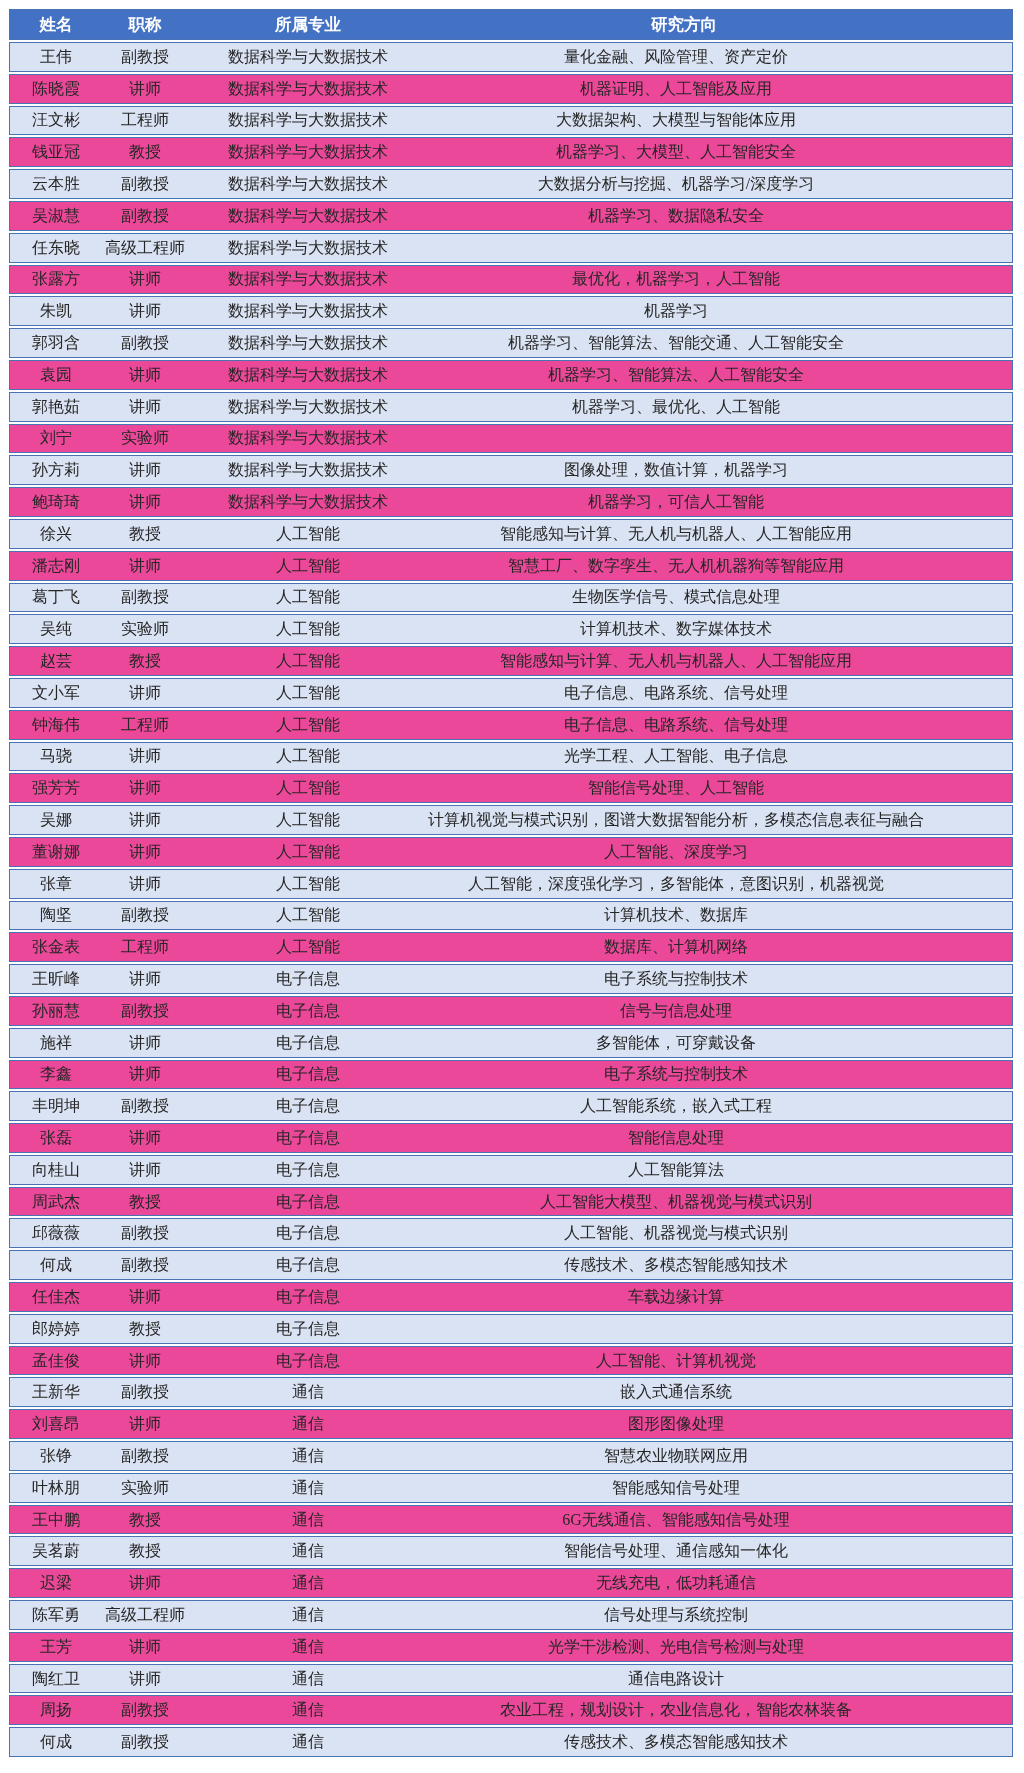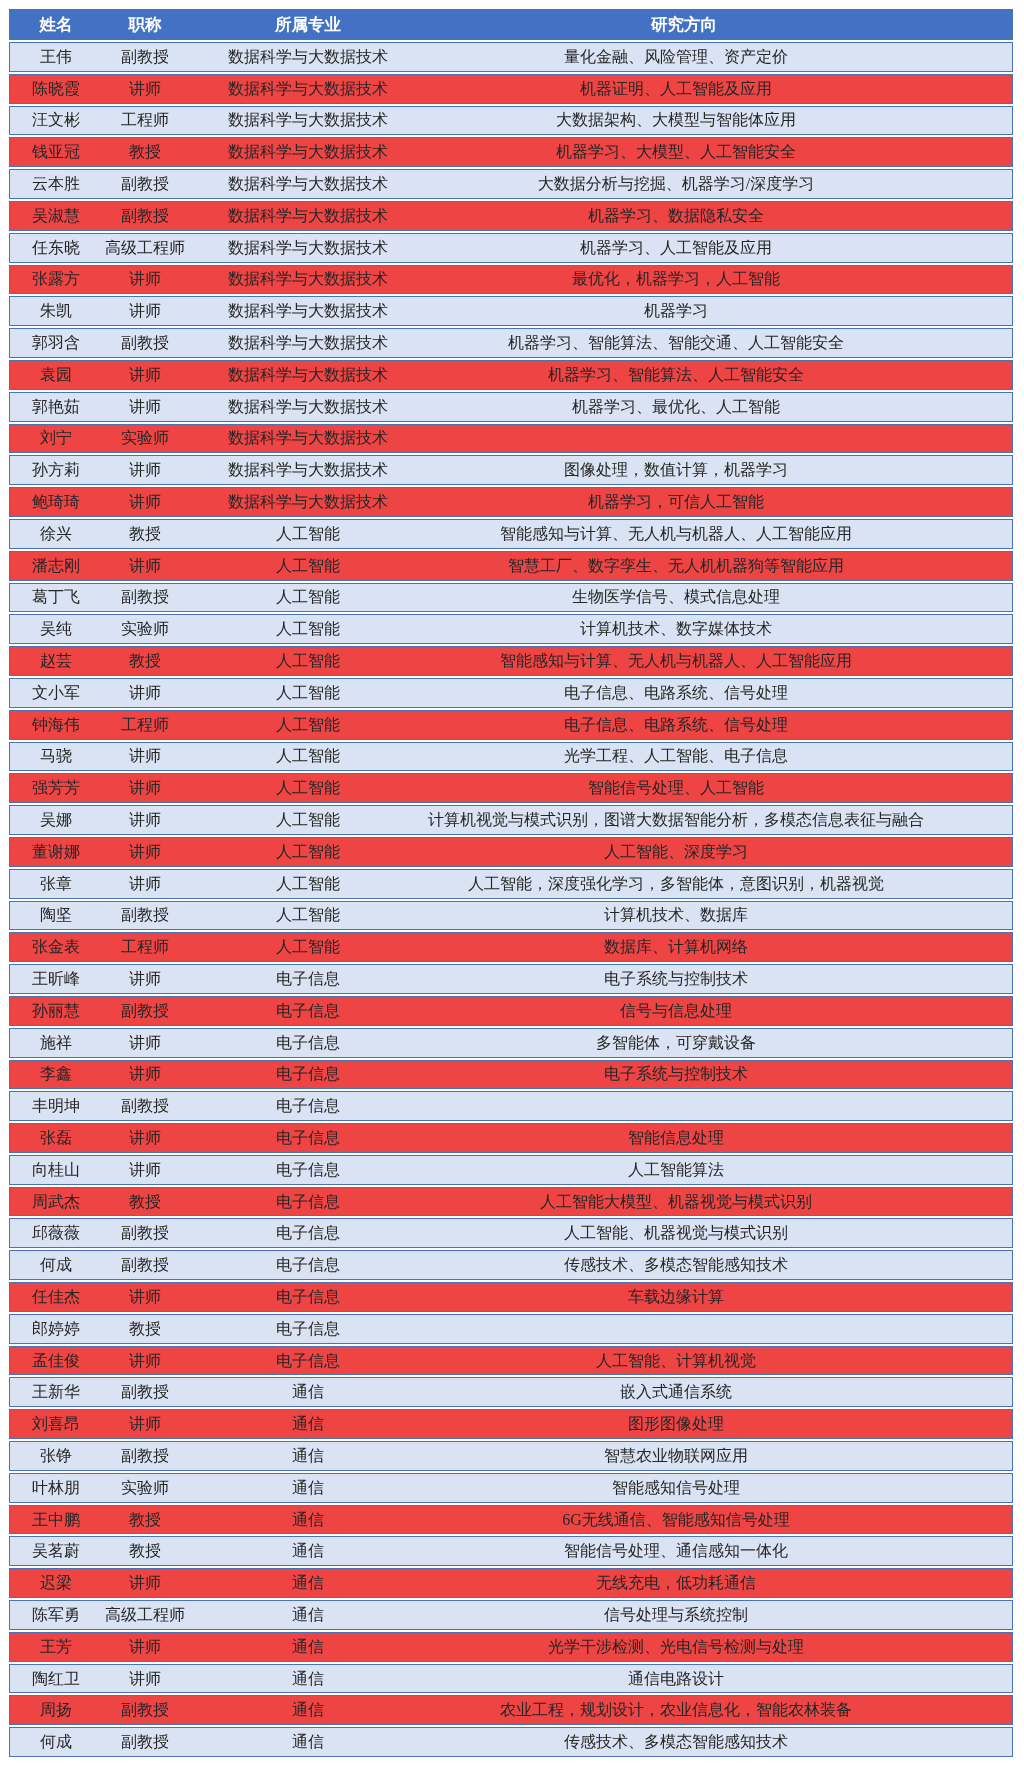--- a/index.html
+++ b/index.html
@@ -17,21 +17,21 @@
     box-sizing:border-box;height:31px;flex:none;
     background:var(--header-bg,#4372c4);
     border:1.5px solid var(--border-col,#3e66a8);
     display:grid;grid-template-columns:92px 86px 240px 1fr;
     align-items:center;
     font-family:"Liberation Sans","DejaVu Sans",sans-serif;
     font-weight:bold;font-size:16.5px;color:#ffffff;
   }
   .row{
     box-sizing:border-box;height:29.8px;flex:none;
-    background:#ef4444;
+    background:#ec4899;
     border:1.5px solid var(--border-col,#4a73b5);
     display:grid;grid-template-columns:92px 86px 240px 1fr;
     align-items:center;
     font-size:16px;
   }
   .row.shaded{background:var(--band-bg,#dae3f3);}
   .cell{
     text-align:center;white-space:nowrap;line-height:1;
     overflow:visible;
   }
@@ -82,21 +82,20 @@
     <div class="row">
       <div class="cell">吴淑慧</div>
       <div class="cell">副教授</div>
       <div class="cell">数据科学与大数据技术</div>
       <div class="cell research">机器学习、数据隐私安全</div>
     </div>
     <div class="row shaded">
       <div class="cell">任东晓</div>
       <div class="cell">高级工程师</div>
       <div class="cell">数据科学与大数据技术</div>
-      <div class="cell research">机器学习、人工智能及应用</div>
     </div>
     <div class="row">
       <div class="cell">张露方</div>
       <div class="cell">讲师</div>
       <div class="cell">数据科学与大数据技术</div>
       <div class="cell research">最优化，机器学习，人工智能</div>
     </div>
     <div class="row shaded">
       <div class="cell">朱凯</div>
       <div class="cell">讲师</div>
@@ -244,20 +243,21 @@
     <div class="row">
       <div class="cell">李鑫</div>
       <div class="cell">讲师</div>
       <div class="cell">电子信息</div>
       <div class="cell research">电子系统与控制技术</div>
     </div>
     <div class="row shaded">
       <div class="cell">丰明坤</div>
       <div class="cell">副教授</div>
       <div class="cell">电子信息</div>
+      <div class="cell research">人工智能系统，嵌入式工程</div>
     </div>
     <div class="row">
       <div class="cell">张磊</div>
       <div class="cell">讲师</div>
       <div class="cell">电子信息</div>
       <div class="cell research">智能信息处理</div>
     </div>
     <div class="row shaded">
       <div class="cell">向桂山</div>
       <div class="cell">讲师</div>

